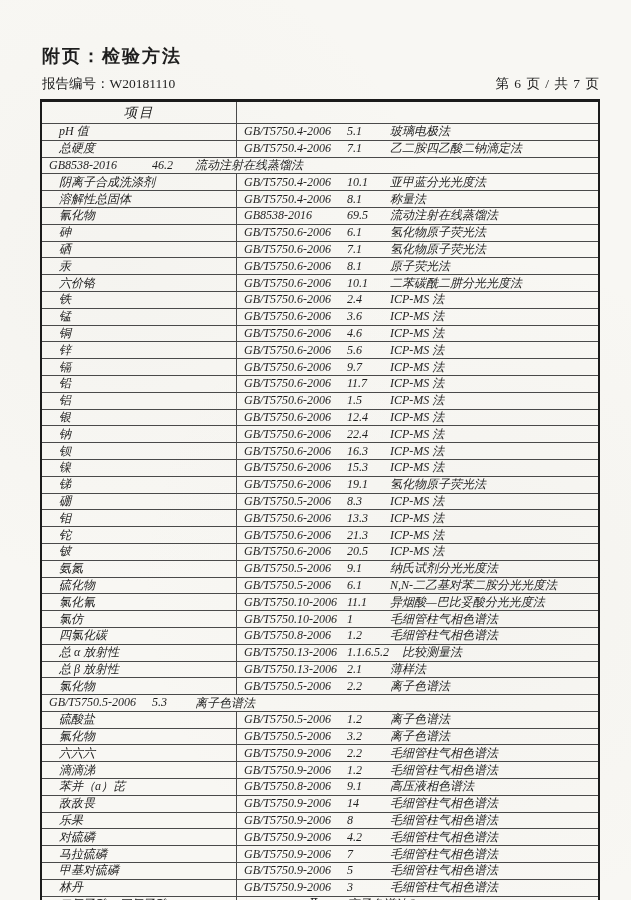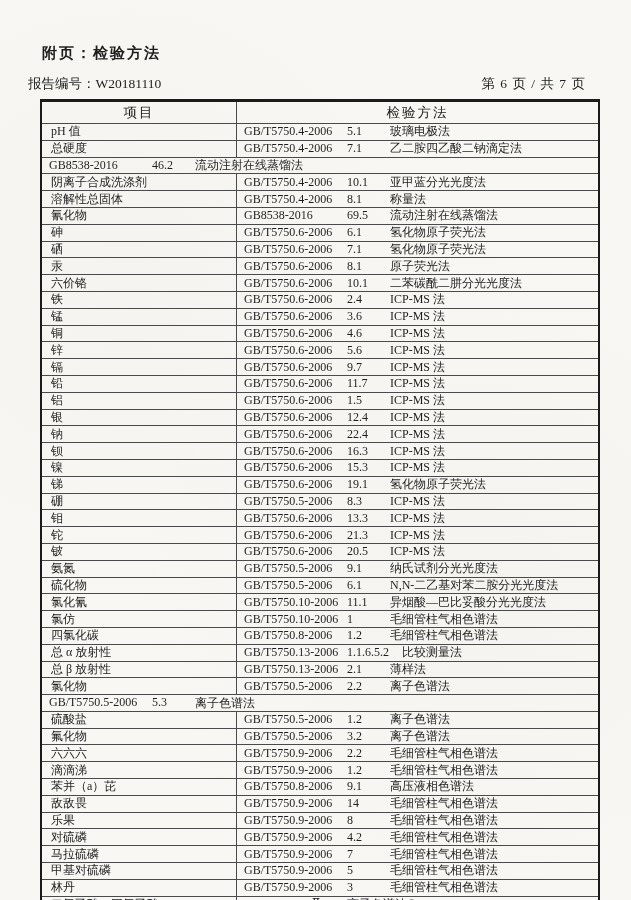--- a/index.html
+++ b/index.html
@@ -11,40 +11,40 @@
     background:#f8f7f3;
     background-image:
       radial-gradient(circle at 20% 30%, rgba(190,190,185,.06), transparent 40%),
       radial-gradient(circle at 75% 65%, rgba(180,180,175,.05), transparent 45%);
     color:#1e1e1e;
     font-family:"Liberation Serif","DejaVu Serif",serif;
     overflow:hidden;
   }
   .doc-title{
     position:absolute;left:42px;top:44px;
-    font-size:15px;font-weight:bold;letter-spacing:2px;
+    font-size:18px;font-weight:bold;letter-spacing:2px;
   }
   .meta-row{
-    position:absolute;left:28px;top:75px;width:558px;
+    position:absolute;left:42px;top:75px;width:558px;
     display:flex;justify-content:space-between;align-items:baseline;
     font-size:13.5px;
   }
   .page-indicator{letter-spacing:1px;}
   .methods-table{
     position:absolute;left:40px;top:99px;width:560px;
     border:2px solid #1b1b1b;border-top-width:3px;
     box-sizing:border-box;
   }
-  .row{display:flex;height:15.8px;border-top:1px solid #4a4a4a;}
+  .row{display:flex;height:15.8px;border-top:1px solid #4a4a4a;font-style:italic;}
   .row.thead{height:21px;border-top:none;}
   .cell{box-sizing:border-box;display:flex;align-items:center;overflow:hidden;}
   .item-cell{
     width:195px;flex:0 0 195px;
     border-right:1px solid #4a4a4a;
-    padding-left:9px;font-size:12px;white-space:nowrap;
+    padding-left:17px;font-size:12px;white-space:nowrap;
   }
   .method-cell{flex:1;padding-left:7px;font-size:12px;white-space:nowrap;}
   .thead .item-cell{justify-content:center;padding-left:0;font-size:13.5px;letter-spacing:2px;}
   .thead .method-cell{justify-content:center;padding-left:0;font-size:13.5px;letter-spacing:2px;}
   .std{flex:0 0 auto;width:103px;}
   .clause{flex:0 0 auto;min-width:30px;margin-right:13px;}
   .clause:empty{min-width:0;margin-right:0;}
   .method{flex:0 1 auto;}
   .fnote{font-size:8px;line-height:1;margin-left:1px;align-self:flex-start;margin-top:2px;}
 </style>
@@ -58,21 +58,20 @@
   <div class="meta-row">
     <div>
       <span>报告编号：</span><span>W20181110</span>
     </div>
     <div class="page-indicator">第 6 页 / 共 7 页</div>
   </div>
 
   <div class="methods-table">
     <div class="row thead">
       <div class="cell item-cell">项目</div>
-      <div class="cell method-cell">检验方法</div>
     </div>
     <div id="tbody">
   <div class="row">
     <div class="cell item-cell">pH 值</div>
     <div class="cell method-cell">
       <span class="std">GB/T5750.4-2006</span>
       <span class="clause">5.1</span>
       <span class="method">玻璃电极法</span>
       <sup class="fnote"></sup>
     </div>

